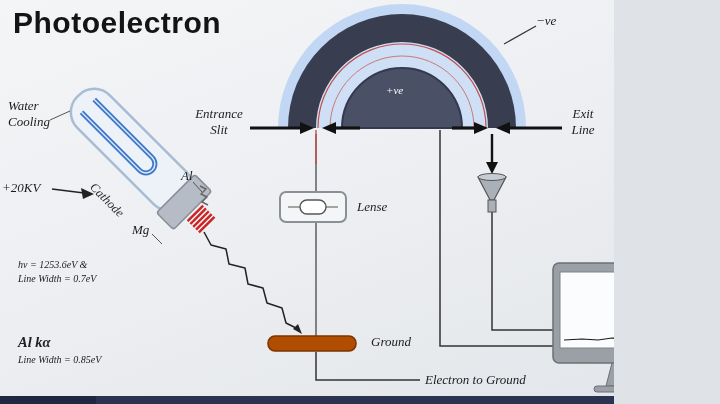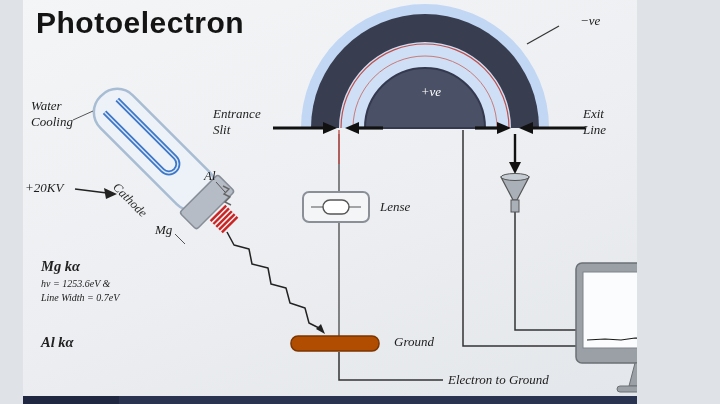--- a/index.html
+++ b/index.html
@@ -1,32 +1,32 @@
 <!DOCTYPE html>
 <html><head>
 <meta charset="utf-8">
 <style>
   html,body{margin:0;padding:0;background:#dfe2e6;}
   #stage{position:relative;width:614px;height:404px;overflow:hidden;
          background:linear-gradient(160deg,#f4f5f7 0%,#eceef1 55%,#e3e6ea 100%);
-         font-family:"Liberation Sans",sans-serif;margin-left:23px;}
+         font-family:"Liberation Sans",sans-serif;}
   svg{position:absolute;left:0;top:0;z-index:1;}
   .lbl{position:absolute;z-index:3;font-family:"Liberation Serif",serif;font-style:italic;
        color:#1c1c1c;font-size:13px;line-height:1.25;white-space:pre-line;}
-  .lbl.center{text-align:left;}
+  .lbl.center{text-align:center;}
   .title{position:absolute;left:13px;top:2px;z-index:3;color:#141414;
          font-family:"Liberation Sans",sans-serif;font-weight:700;font-size:30px;
          line-height:1.38;letter-spacing:.5px;}
   .phys{position:absolute;z-index:3;font-family:"Liberation Serif",serif;font-style:italic;color:#222;}
   .phys .nm{font-size:14.5px;font-weight:600;margin-bottom:2px;}
   .phys .ln{font-size:10px;line-height:1.4;}
   .cathode{position:absolute;left:97px;top:180px;z-index:3;font-family:"Liberation Serif",serif;
            font-style:italic;font-size:12.5px;color:#2b2b2b;transform:rotate(45deg);transform-origin:0 0;}
-  .posve{position:absolute;left:386px;top:84px;width:32px;text-align:right;z-index:3;
-         font-family:"Liberation Serif",serif;font-style:italic;font-size:13px;color:#fff;}
+  .posve{position:absolute;left:386px;top:84px;width:32px;text-align:left;z-index:3;
+         font-family:"Liberation Serif",serif;font-style:italic;font-size:11px;color:#fff;}
   .bottombar{position:absolute;left:0;bottom:0;width:720px;height:8px;background:#2a3450;z-index:4;}
   .bottombar .seg{position:absolute;left:0;top:0;height:8px;width:96px;background:#1f2840;}
 </style>
 </head>
 <body>
 
 <div id="stage">
 
   <svg width="720" height="404" viewBox="0 0 720 404">
 
@@ -120,33 +120,33 @@
 Cooling</div>
   <div class="lbl" style="left:2px;top:180px;">+20KV</div>
   <div class="cathode">Cathode</div>
   <div class="lbl" style="left:181px;top:168px;">Al</div>
   <div class="lbl" style="left:132px;top:222px;">Mg</div>
 
   <div class="lbl center" style="left:190px;top:106px;width:58px;">Entrance
 Slit</div>
   <div class="lbl center" style="left:560px;top:106px;width:46px;">Exit
 Line</div>
-  <div class="lbl" style="left:557px;top:13px;">−ve</div>
+  <div class="lbl" style="left:536px;top:13px;">−ve</div>
   <div class="posve">+ve</div>
 
   <div class="lbl" style="left:357px;top:199px;">Lense</div>
 
   <div class="lbl" style="left:371px;top:334px;">Ground</div>
   <div class="lbl" style="left:425px;top:372px;">Electron to Ground</div>
 
   <div class="phys" style="left:18px;top:258px;">
-    <div class="nm">Mg kα</div>
     <div class="ln">hν = 1253.6eV &amp;</div>
     <div class="ln">Line Width = 0.7eV</div>
   </div>
   <div class="phys" style="left:18px;top:334px;">
     <div class="nm">Al kα</div>
+    <div class="ln">Line Width = 0.85eV</div>
   </div>
 
   <div class="bottombar">
     <div class="seg"></div>
   </div>
 </div>
 
 </body></html>

